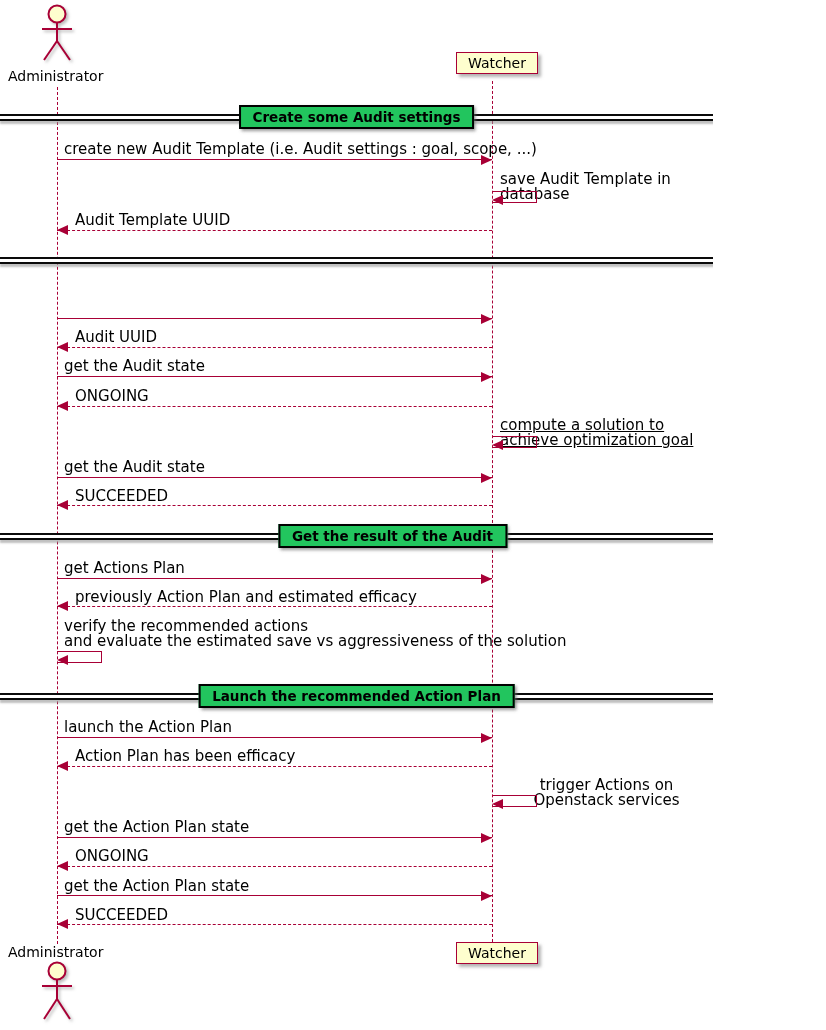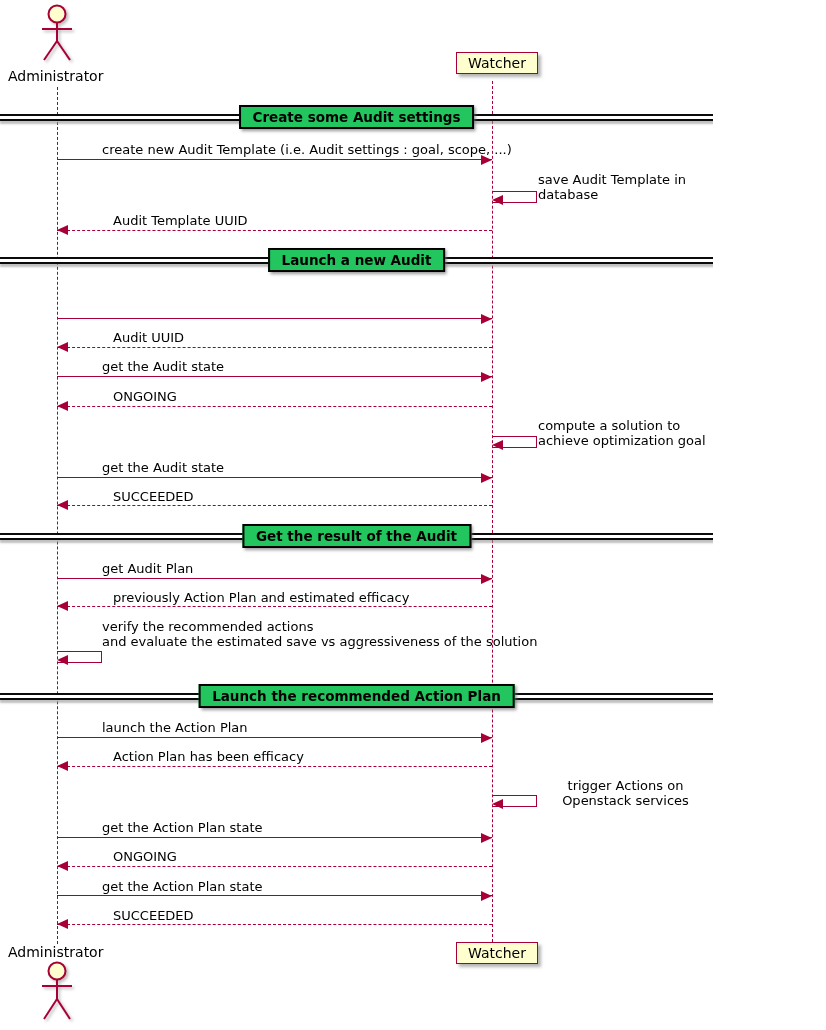--- a/index.html
+++ b/index.html
@@ -33,21 +33,21 @@
     background:#fff;
     box-shadow:0 3px 2px rgba(150,150,150,0.6);
   }
   .divider-box{
     position:absolute;left:50%;transform:translateX(-50%);
     background:#22c55e;border:2px solid #000;
     padding:2px 12px;font-size:13.5px;font-weight:bold;white-space:nowrap;
     box-shadow:2px 2px 3px rgba(110,110,110,0.7);
   }
   
-  .msg-label{position:absolute;font-size:13px;line-height:15px;white-space:pre-line;margin-left:38px;}
+  .msg-label{position:absolute;font-size:15px;line-height:15px;white-space:pre-line;}
   .arrow{position:absolute;height:0;}
   .arrow.solid{border-top:1.5px solid #A80036;}
   .arrow.dashed{border-top:1px dashed #A80036;}
   .ah{position:absolute;width:0;height:0;border-top:5px solid transparent;border-bottom:5px solid transparent;}
   .ah.r{border-left:11px solid #A80036;}
   .ah.l{border-right:11px solid #A80036;}
   .loop{position:absolute;width:44px;height:10px;border:1.5px solid #A80036;border-left:none;}
 </style>
 </head>
 <body>
@@ -77,53 +77,52 @@
 
   <div class="msg-label" style="left:500px;top:172px;">save Audit Template in database</div>
   <div class="loop" style="left:492px;top:191px;"></div>
   <div class="ah l" style="left:492px;top:195px;"></div>
 
   <div class="msg-label" style="left:75px;top:213px;">Audit Template UUID</div>
   <div class="arrow dashed" style="left:57px;top:230px;width:435px;"></div>
   <div class="ah l" style="left:57px;top:225px;"></div>
 
   <div class="divider-lines" style="top:257px;"></div>
-  <div class="divider-box" style="top:248px;">Launch a new Audit</div>
 
   <div class="arrow solid" style="left:57px;top:318px;width:435px;"></div>
   <div class="ah r" style="left:481px;top:314px;"></div>
 
   <div class="msg-label" style="left:75px;top:330px;">Audit UUID</div>
   <div class="arrow dashed" style="left:57px;top:347px;width:435px;"></div>
   <div class="ah l" style="left:57px;top:342px;"></div>
 
   <div class="msg-label" style="left:64px;top:359px;">get the Audit state</div>
   <div class="arrow solid" style="left:57px;top:376px;width:435px;"></div>
   <div class="ah r" style="left:481px;top:372px;"></div>
 
   <div class="msg-label" style="left:75px;top:389px;">ONGOING</div>
   <div class="arrow dashed" style="left:57px;top:406px;width:435px;"></div>
   <div class="ah l" style="left:57px;top:401px;"></div>
 
-  <div class="msg-label" style="left:500px;top:418px;">compute a solution to achieve optimization goal</div>
+  <div class="msg-label" style="left:500px;top:418px;text-decoration:underline;">compute a solution to achieve optimization goal</div>
   <div class="loop" style="left:492px;top:436px;"></div>
   <div class="ah l" style="left:492px;top:440px;"></div>
 
   <div class="msg-label" style="left:64px;top:460px;">get the Audit state</div>
   <div class="arrow solid" style="left:57px;top:477px;width:435px;"></div>
   <div class="ah r" style="left:481px;top:473px;"></div>
 
   <div class="msg-label" style="left:75px;top:489px;">SUCCEEDED</div>
   <div class="arrow dashed" style="left:57px;top:505px;width:435px;"></div>
   <div class="ah l" style="left:57px;top:500px;"></div>
 
   <div class="divider-lines" style="top:533px;"></div>
-  <div class="divider-box" style="top:524px;">Get the result of the Audit</div>
+  <div class="divider-box" style="top:524px;margin-left:36px;">Get the result of the Audit</div>
 
-  <div class="msg-label" style="left:64px;top:561px;">get Audit Plan</div>
+  <div class="msg-label" style="left:64px;top:561px;">get Actions Plan</div>
   <div class="arrow solid" style="left:57px;top:578px;width:435px;"></div>
   <div class="ah r" style="left:481px;top:574px;"></div>
 
   <div class="msg-label" style="left:75px;top:590px;">previously Action Plan and estimated efficacy</div>
   <div class="arrow dashed" style="left:57px;top:606px;width:435px;"></div>
   <div class="ah l" style="left:57px;top:601px;"></div>
 
   <div class="msg-label" style="left:64px;top:619px;">verify the recommended actions
 and evaluate the estimated save vs aggressiveness of the solution</div>
   <div class="loop" style="left:57px;top:651px;"></div>

